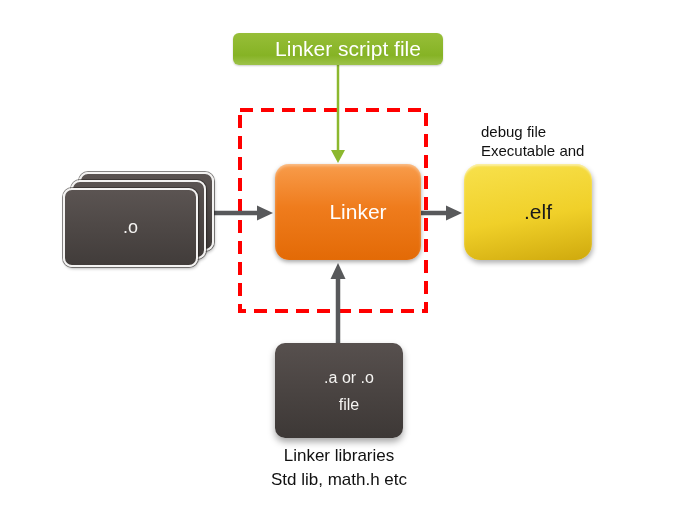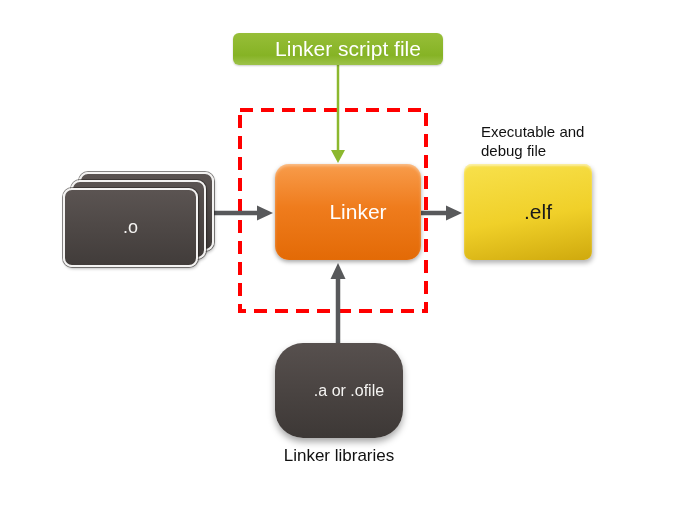--- a/index.html
+++ b/index.html
@@ -22,39 +22,39 @@
     background: linear-gradient(180deg, #97BE38 0%, #86B325 70%, #9DC24A 100%);
     color: #ffffff; font-size: 21px; box-shadow: 0 1px 2px rgba(0,0,0,0.2);
   }
   .orange-box {
     left: 275px; top: 164px; width: 146px; height: 96px; border-radius: 14px;
     background: linear-gradient(180deg, #F89C4B 0%, #EF7C1D 45%, #E36A06 100%);
     color: #ffffff; font-size: 21px;
     box-shadow: 0 2px 4px rgba(0,0,0,0.35), inset 0 2px 3px rgba(255,255,255,0.35);
   }
   .yellow-box {
-    left: 464px; top: 164px; width: 128px; height: 96px; border-radius: 8px;
+    left: 464px; top: 164px; width: 128px; height: 96px; border-radius: 16px;
     background: linear-gradient(170deg, #F8E14C 0%, #F0D029 55%, #CFA90D 100%);
     color: #1A1A1A; font-size: 21px;
     box-shadow: 1px 3px 5px rgba(0,0,0,0.3), inset 0 2px 2px rgba(255,255,255,0.5);
   }
   .ofile {
     position: absolute; width: 135px; height: 79px; box-sizing: border-box;
     border: 2px solid #F4F3F2; border-radius: 9px;
     background: linear-gradient(180deg, #5B5452 0%, #413C3A 100%);
     box-shadow: 0 0 0 1px rgba(40,36,34,0.55), 1px 2px 3px rgba(0,0,0,0.25);
     display: flex; align-items: center; justify-content: center;
   }
   .ofile.back  { left: 79px; top: 172px; }
   .ofile.mid   { left: 71px; top: 180px; }
   .ofile.front { left: 63px; top: 188px; color: #F5F4F2; font-size: 18px; }
   .dark-box {
-    left: 275px; top: 343px; width: 128px; height: 95px; border-radius: 28px;
+    left: 275px; top: 343px; width: 128px; height: 95px; border-radius: 10px;
     background: linear-gradient(180deg, #57504E 0%, #3D3836 100%);
-    color: #F5F4F2; font-size: 16px; flex-direction: row; line-height: 27px;
+    color: #F5F4F2; font-size: 16px; flex-direction: column; line-height: 27px;
     box-shadow: 0 4px 7px rgba(0,0,0,0.35);
   }
   .label { position: absolute; color: #111111; }
   .object-files-label { left: 78px;  top: 143px; width: 140px; text-align: center; font-size: 17px; }
   .exec-label         { left: 481px; top: 122px; font-size: 15px; line-height: 19px; }
   .caption-label      { left: 249px; top: 444px; width: 180px; text-align: center; font-size: 17px; line-height: 24px; }
 </style>
 </head>
 <body>
 
@@ -91,30 +91,31 @@
     <div class="ofile front">
       <span>.o</span>
     </div>
   </div>
 
   <div class="box orange-box">
     <span>Linker</span>
   </div>
 
   <div class="label exec-label">
+    <div>debug file</div>
     <div>Executable and</div>
-    <div>debug file</div>
   </div>
 
   <div class="box yellow-box">
     <span>.elf</span>
   </div>
 
   <div class="box dark-box">
     <div>.a or .o</div>
     <div>file</div>
   </div>
 
   <div class="label caption-label">
     <div>Linker libraries</div>
+    <div>Std lib, math.h etc</div>
   </div>
 
 </div>
 
 </body></html>

